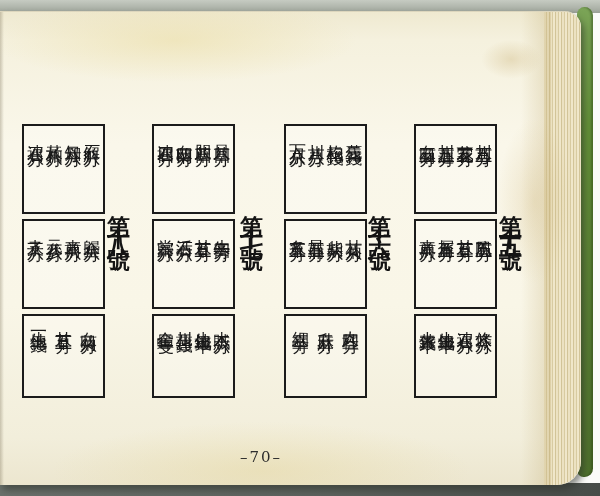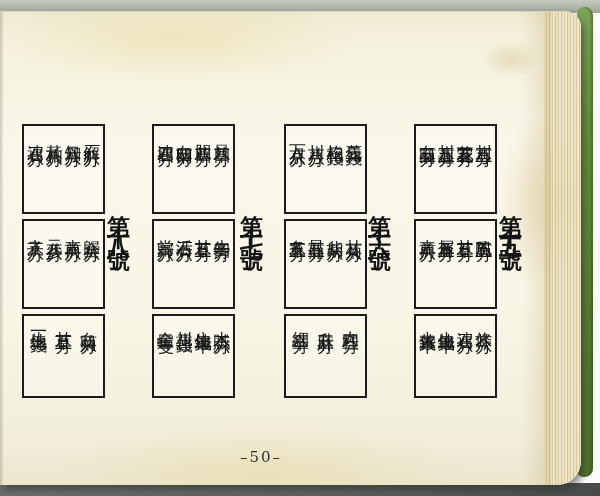--- a/index.html
+++ b/index.html
@@ -134,15 +134,15 @@
           </div>
           <div class="rx-row" style="height: 84px;">
             <div class="herb vtext">白菊八分</div>
             <div class="herb vtext">甘草五分</div>
             <div class="herb vtext">生地一錢</div>
           </div>
         </div>
         <div class="rx-title vtext" style="left: 108px; top: 184px;">第十八號</div>
       </div>
     <div class="ghost"></div>
-    <div class="page-number">–50–</div>
+    <div class="page-number">–70–</div>
   </div>
 </div>
 
 </body></html>

